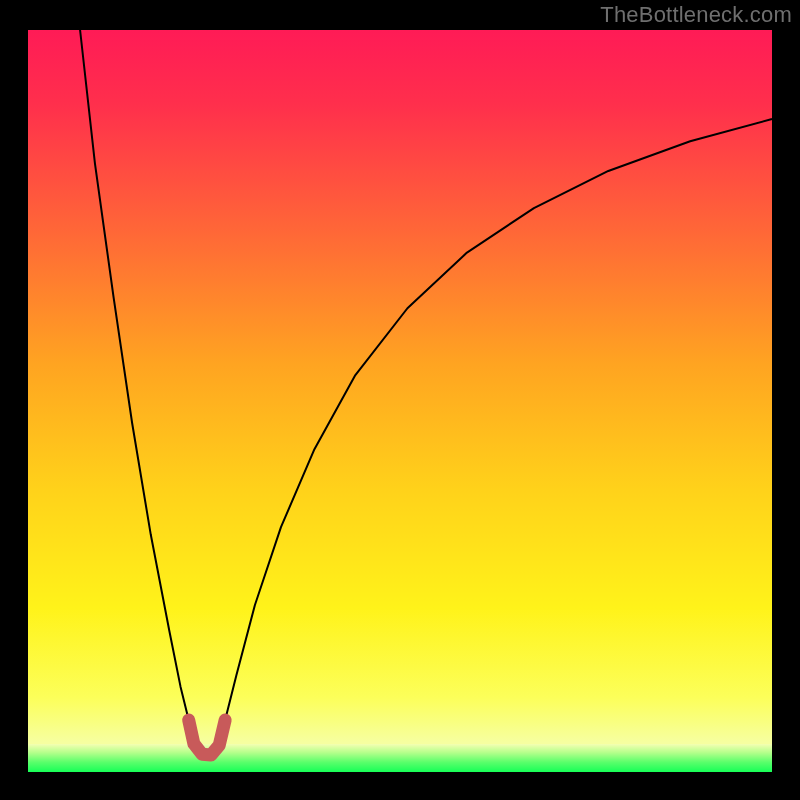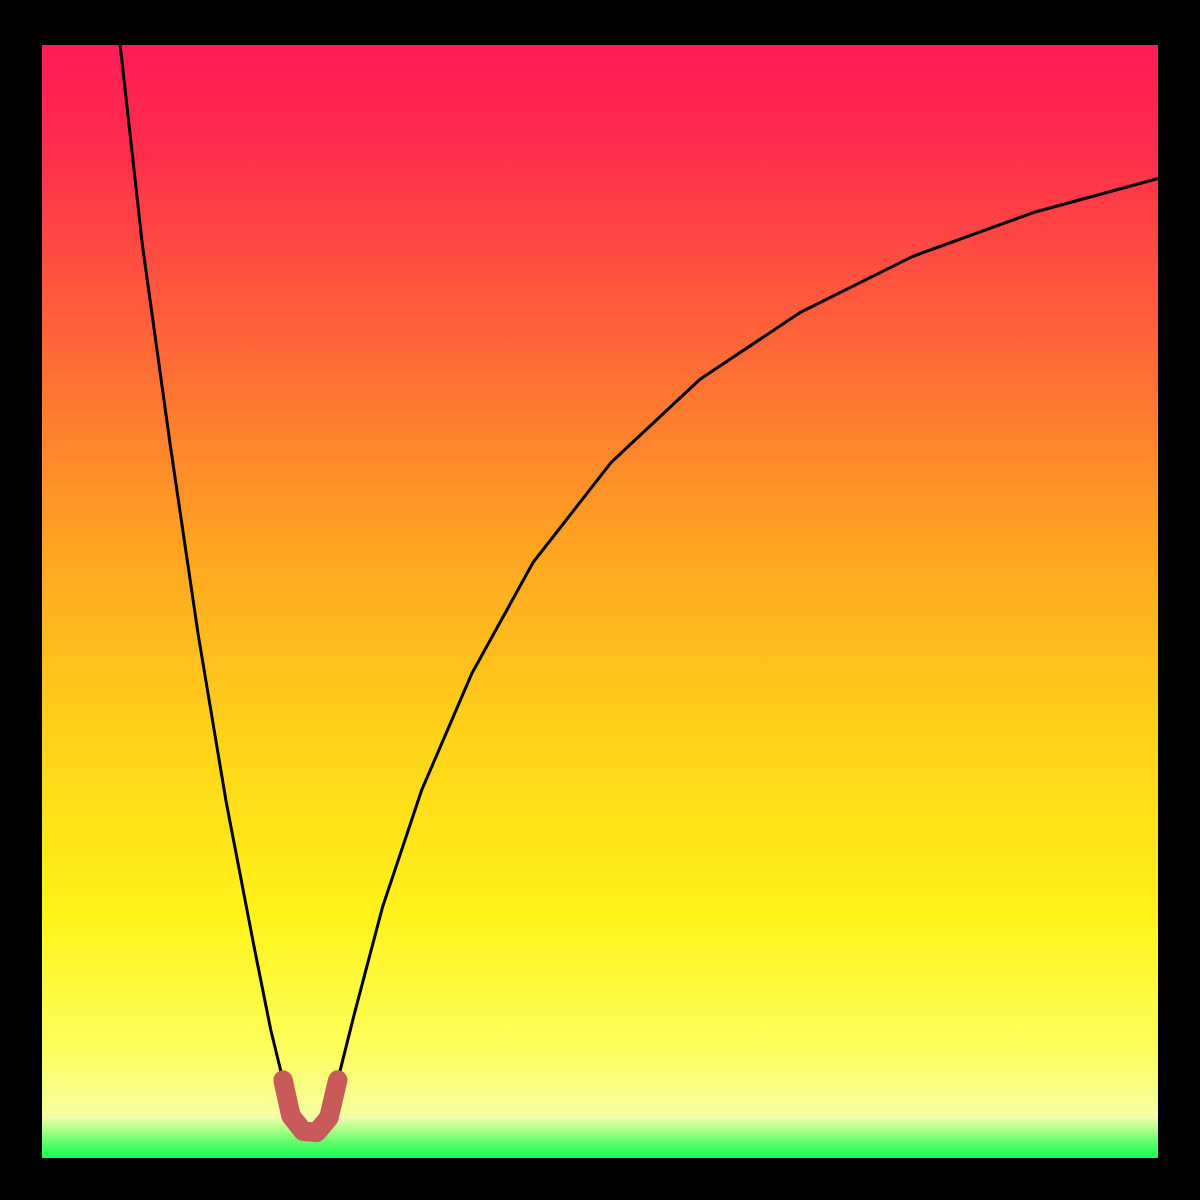--- a/index.html
+++ b/index.html
@@ -54,13 +54,14 @@
 <div class="frame">
   <div class="plot-area" id="plot" style="left: 28px; top: 30px; width: 744px; height: 742px;">
     <div class="gradient" id="gradient" style="background: linear-gradient(rgb(255, 27, 86) 0%, rgb(255, 47, 76) 10%, rgb(255, 106, 54) 28%, rgb(255, 164, 33) 45%, rgb(255, 210, 26) 62%, rgb(255, 243, 26) 78%, rgb(252, 255, 90) 90%, rgb(246, 255, 160) 96%);"></div>
     <div class="green-band" id="greenband" style="top: 713.804px; height: 28.196px; background: linear-gradient(rgb(244, 255, 178) 0%, rgb(182, 255, 140) 30%, rgb(90, 255, 107) 65%, rgb(23, 255, 87) 100%);"></div>
     <svg class="curves" id="curves" viewBox="0 0 744 742" width="744" height="742">
         <path d="M52.08 0.00 L66.96 133.56 L85.56 267.12 L104.16 393.26 L122.76 504.56 L141.36 601.02 L152.52 656.67 L160.70 690.06" fill="none" stroke="#000000" stroke-width="2" stroke-linejoin="round"></path>
         <path d="M197.16 690.06 L208.32 645.54 L226.92 575.05 L252.96 497.14 L286.44 419.23 L327.36 345.03 L379.44 278.25 L438.96 222.60 L505.92 178.08 L580.32 140.98 L662.16 111.30 L744.00 89.04" fill="none" stroke="#000000" stroke-width="2" stroke-linejoin="round"></path>
         <path d="M160.70 690.06 L165.91 713.80 L174.10 724.19 L183.02 724.93 L191.21 715.29 L197.16 690.06" fill="none" stroke="#c85a5a" stroke-width="13" stroke-linejoin="round" stroke-linecap="round"></path>
       </svg>
   </div>
+  <div class="attribution">TheBottleneck.com</div>
 </div>
 
 </body></html>

